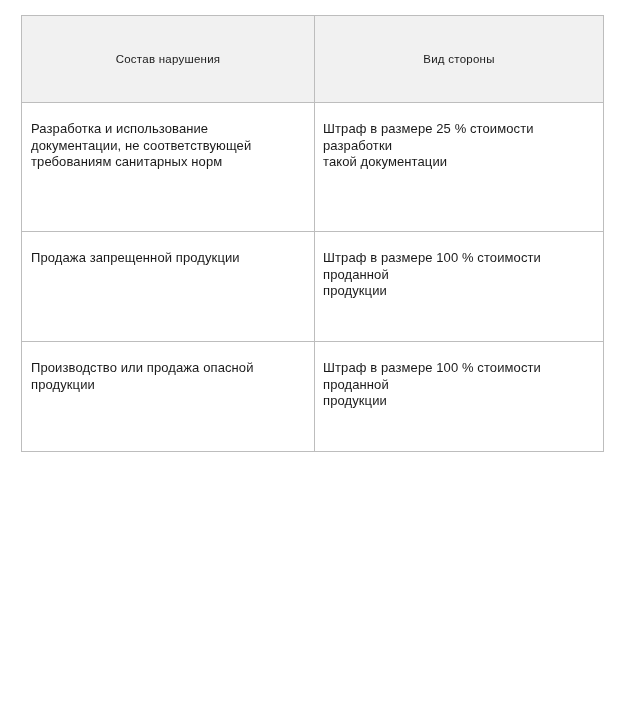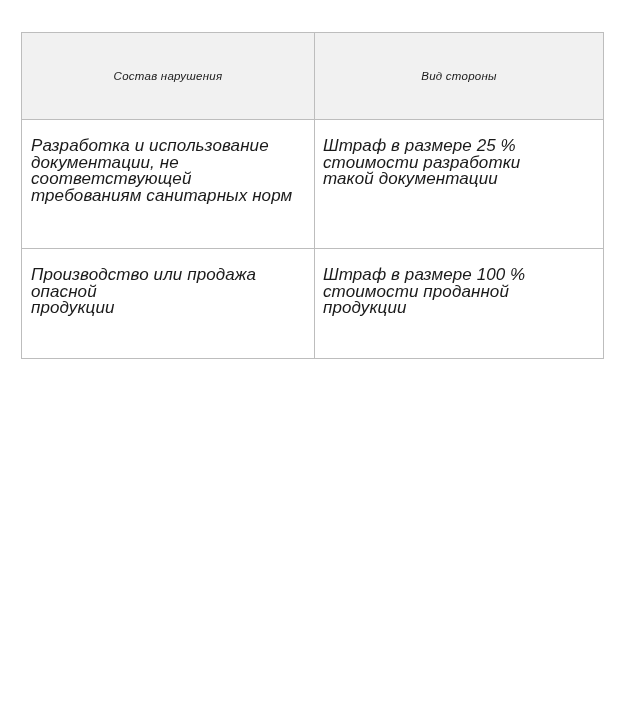--- a/index.html
+++ b/index.html
@@ -19,26 +19,25 @@
   .page {
     position: relative;
     width: 626px;
     height: 706px;
     background: #ffffff;
   }
 
   .sanctions-table {
     position: absolute;
     left: 21px;
-    top: 32px;
+    top: 15px;
     width: 582px;
     border-collapse: collapse;
     table-layout: fixed;
     background: #ffffff;
-    font-style: italic;
   }
 
   .sanctions-table col.c1 { width: 293px; }
   .sanctions-table col.c2 { width: 289px; }
 
   .sanctions-table th,
   .sanctions-table td {
     border: 1px solid #bdbdbd;
     vertical-align: top;
     padding: 0;
@@ -52,21 +51,21 @@
     vertical-align: middle;
     font-weight: normal;
     font-size: 11.5px;
     letter-spacing: 0.25px;
     color: #1a1a1a;
     padding: 0 10px;
   }
 
   
   .sanctions-table tbody td {
-    font-size: 17px;
+    font-size: 13px;
     line-height: 16.5px;
     letter-spacing: 0.1px;
     color: #1a1a1a;
     padding: 18px 12px 10px 9px;
   }
 
   .sanctions-table tbody td.col-right {
     padding-left: 8px;
     padding-right: 6px;
   }
@@ -112,20 +111,29 @@
           <span class="cell-text">Разработка и использование
 документации, не соответствующей
 требованиям санитарных норм</span>
         </td>
         <td class="col-right">
           <span class="cell-text">Штраф в размере 25 % стоимости разработки
 такой документации</span>
         </td>
       </tr>
 
+      <tr class="r2">
+        <td class="col-left">
+          <span class="cell-text">Продажа запрещенной продукции</span>
+        </td>
+        <td class="col-right">
+          <span class="cell-text">Штраф в размере 100 % стоимости проданной
+продукции</span>
+        </td>
+      </tr>
 
       <tr class="r3">
         <td class="col-left">
           <span class="cell-text">Производство или продажа опасной
 продукции</span>
         </td>
         <td class="col-right">
           <span class="cell-text">Штраф в размере 100 % стоимости проданной
 продукции</span>
         </td>

